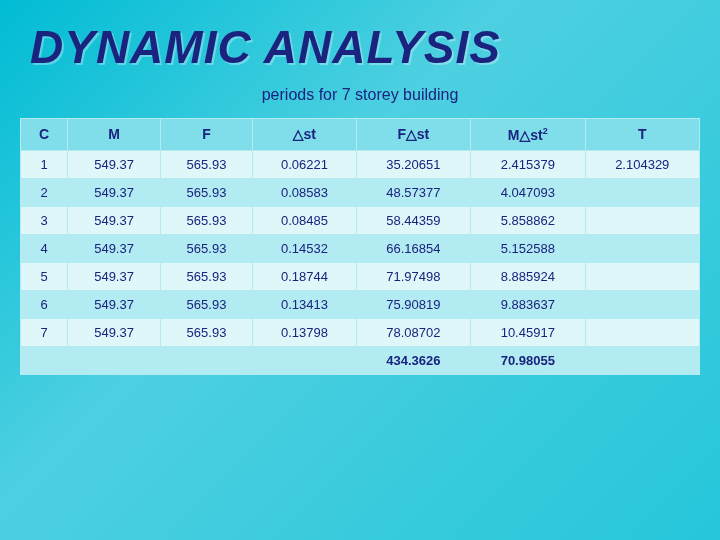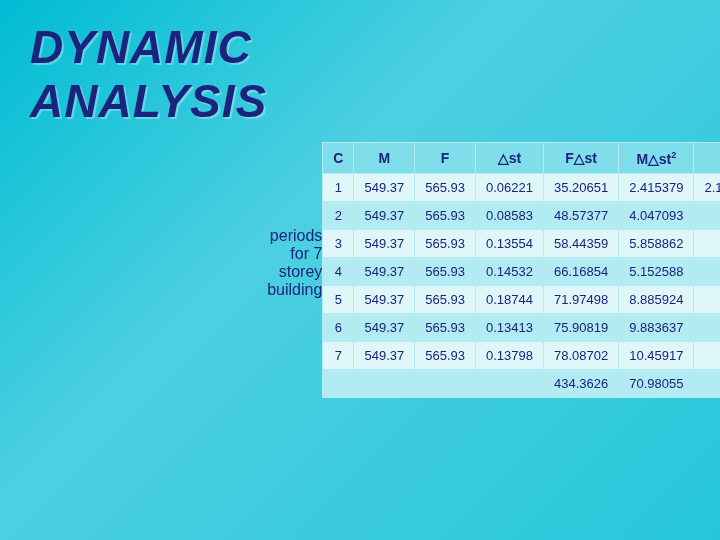--- a/index.html
+++ b/index.html
@@ -8,21 +8,21 @@
       height: 540px;
       background: linear-gradient(135deg, #00bcd4 0%, #4dd0e1 40%, #26c6da 100%);
       font-family: Arial, sans-serif;
       overflow: hidden;
     }
     .page-container {
       width: 720px;
       height: 540px;
       padding: 20px 30px 20px 30px;
       display: flex;
-      flex-direction: row;
+      flex-direction: column;
       align-items: center;
     }
     .title {
       font-size: 46px;
       font-weight: 900;
       color: #1a237e;
       font-style: italic;
       letter-spacing: 1px;
       margin-bottom: 12px;
       align-self: flex-start;
@@ -59,21 +59,21 @@
     }
     tbody td {
       border: 1px solid #b2ebf2;
       padding: 6px 10px;
       font-size: 13px;
       color: #1a237e;
       text-align: center;
     }
     .total-row td {
       background: #b2ebf2;
-      font-weight: normal;
+      font-weight: bold;
       color: #1a237e;
     }
     sup {
       font-size: 9px;
     }
   </style>
 </head>
 <body>
 
 <div class="page-container">
@@ -107,21 +107,21 @@
           <td>565.93</td>
           <td>0.08583</td>
           <td>48.57377</td>
           <td>4.047093</td>
           <td></td>
         </tr>
         <tr>
           <td>3</td>
           <td>549.37</td>
           <td>565.93</td>
-          <td>0.13554</td>
+          <td>0.08485</td>
           <td>58.44359</td>
           <td>5.858862</td>
           <td></td>
         </tr>
         <tr>
           <td>4</td>
           <td>549.37</td>
           <td>565.93</td>
           <td>0.14532</td>
           <td>66.16854</td>

